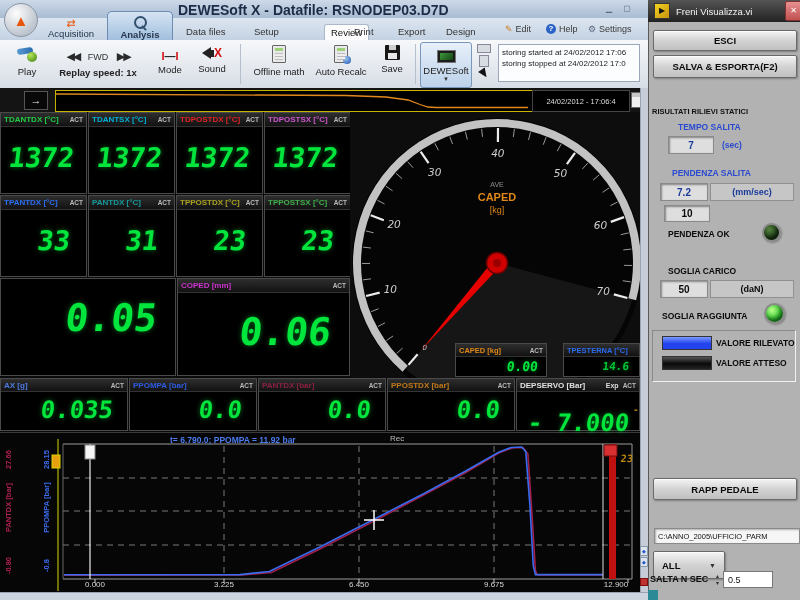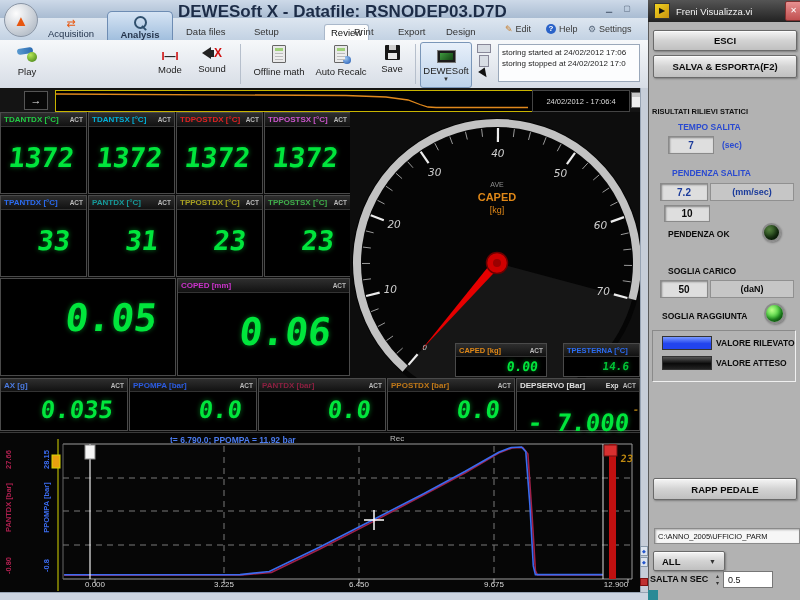--- a/index.html
+++ b/index.html
@@ -1,20 +1,20 @@
 <!DOCTYPE html>
 <html><head>
 <meta charset="utf-8">
 <style>
   html,body{margin:0;padding:0;background:#222;}
   #app{position:relative;width:800px;height:600px;overflow:hidden;font-family:"Liberation Sans",sans-serif;background:#0a0a0a;cursor:default;}
   .abs{position:absolute;}
   
   #titlebar{left:0;top:0;width:648px;height:18px;background:linear-gradient(#cdd9e8,#a9bcd2);border-bottom:1px solid #8796ad;}
-  #title-text{left:178px;top:2px;font-size:17px;font-weight:bold;color:#1c2c47;}
+  #title-text{left:178px;top:2px;font-size:14px;font-weight:bold;color:#1c2c47;}
   .winctl{top:3px;width:14px;height:11px;font-size:8px;color:#5a6a80;text-align:center;line-height:11px;}
   #tabrow{left:0;top:18px;width:648px;height:22px;background:linear-gradient(#dde6f0,#c3d2e3);border-bottom:1px solid #9fb0c6;}
   #logo{left:4px;top:3px;width:32px;height:32px;border-radius:50%;background:radial-gradient(circle at 35% 30%,#fdfdfd,#b9c1cb 75%);border:1px solid #8a96a6;z-index:5;display:flex;align-items:center;justify-content:center;}
   #logo span{color:#e8560e;font-size:15px;line-height:15px;}
   .bigtab{display:flex;flex-direction:column;align-items:center;justify-content:flex-end;font-size:9.5px;color:#25354d;padding-bottom:2px;}
   #tab-analysis{background:linear-gradient(#d6e4f4,#9dbcdc);border:1px solid #6d8cb3;border-bottom:none;border-radius:5px 5px 0 0;font-weight:bold;}
   .menu-item{top:24px;font-size:9.5px;color:#333;padding:2px 6px;}
   .menu-item.active{background:#fdfdfd;border:1px solid #aab8ca;border-bottom:none;border-radius:3px 3px 0 0;color:#111;}
   .rmenu{top:24px;font-size:9px;color:#3a3a3a;display:flex;align-items:center;gap:3px;}
   .help-ico{width:10px;height:10px;border-radius:50%;background:#2a62c8;color:#fff;font-size:8px;font-weight:bold;text-align:center;line-height:10px;}
@@ -117,20 +117,26 @@
     </div>
   <div class="abs rmenu" style="left:588px;">
       <span style="color:#5a6a7e;">⚙</span>
       <span>Settings</span>
     </div>
 
   <div class="abs" id="toolbar"></div>
   <div class="abs" style="left:10px;top:46px;width:34px;text-align:center;">
     <span style="display:inline-block;position:relative;width:20px;height:16px;"><i style="position:absolute;left:0;top:2px;width:16px;height:6px;background:linear-gradient(90deg,#5a9ad0,#2a6ab0);border-radius:3px;transform:rotate(-8deg);"></i><i style="position:absolute;right:0;bottom:0;width:10px;height:10px;border-radius:50%;background:radial-gradient(circle at 35% 30%,#b8e858,#3a7a10);"></i></span>
     <div class="tb-label">Play</div>
+  </div>
+  <div class="abs" style="left:52px;top:46px;width:92px;text-align:center;">
+    <span class="arr">◀◀</span>
+    <span style="font-size:9px;color:#333;margin:0 4px;">FWD</span>
+    <span class="arr">▶▶</span>
+    <div class="tb-label" style="font-weight:bold;margin-top:3px;">Replay speed: 1x</div>
   </div>
   <div class="abs" style="left:152px;top:46px;width:36px;text-align:center;">
     <span style="font-size:11px;font-weight:bold;color:#d01010;">I<span style="color:#222;">—</span>I</span>
     <div class="tb-label">Mode</div>
   </div>
   <div class="abs" style="left:192px;top:45px;width:40px;text-align:center;">
     <span style="display:inline-flex;align-items:center;">
         <i style="width:0;height:0;border-top:6px solid transparent;border-bottom:6px solid transparent;border-right:9px solid #222;"></i>
         <i style="width:3px;height:7px;background:#222;"></i>
         <b id="sound-x">X</b>
@@ -437,21 +443,21 @@
   <div class="abs led" id="led-sr"></div>
 
   <div class="abs" id="legend-panel"></div>
   <div class="abs leg-bar" style="left: 662px; top: 336px; background: linear-gradient(rgb(122, 154, 255), rgb(34, 68, 238) 55%, rgb(34, 68, 238));"></div>
   <div class="abs p-label-blk" style="left:716px;top:338px;">VALORE RILEVATO</div>
   <div class="abs leg-bar" style="left:662px;top:356px;background:linear-gradient(#555,#0a0a0a 55%,#222);"></div>
   <div class="abs p-label-blk" style="left:716px;top:358px;">VALORE ATTESO</div>
 
   <div class="abs pbtn" style="left:653px;top:478px;width:142px;height:20px;">RAPP PEDALE</div>
   <div class="abs" style="left:654px;top:528px;width:146px;height:16px;background:#f6f6f6;border:1px solid #8a8a8a;box-shadow:inset 1px 1px 2px rgba(0,0,0,.3);font-size:7.5px;color:#111;line-height:15px;padding-left:3px;box-sizing:border-box;white-space:nowrap;overflow:hidden;">C:\ANNO_2005\UFFICIO_PARM</div>
-  <div class="abs pbtn" style="left:653px;top:551px;width:72px;height:20px;justify-content:space-between;padding:0 8px;box-sizing:border-box;align-items:center;">
+  <div class="abs pbtn" style="left:653px;top:551px;width:72px;height:28px;justify-content:space-between;padding:0 8px;box-sizing:border-box;align-items:center;">
     <span>ALL</span>
     <span style="font-size:7px;color:#333;">▼</span>
   </div>
   <div class="abs p-label-blk" style="left:650px;top:574px;font-size:9px;">SALTA N SEC</div>
   <div class="abs" style="left:713px;top:571px;width:9px;height:17px;display:flex;flex-direction:column;justify-content:center;font-size:6px;color:#333;line-height:7px;text-align:center;">
       <span>▴</span>
       <span>▾</span>
     </div>
   <div class="abs" style="left:723px;top:571px;width:50px;height:17px;background:#fff;border:1px solid #777;font-size:9px;color:#111;line-height:16px;padding-left:4px;box-sizing:border-box;">0.5</div>
   <div class="abs" id="teal-corner"></div>

